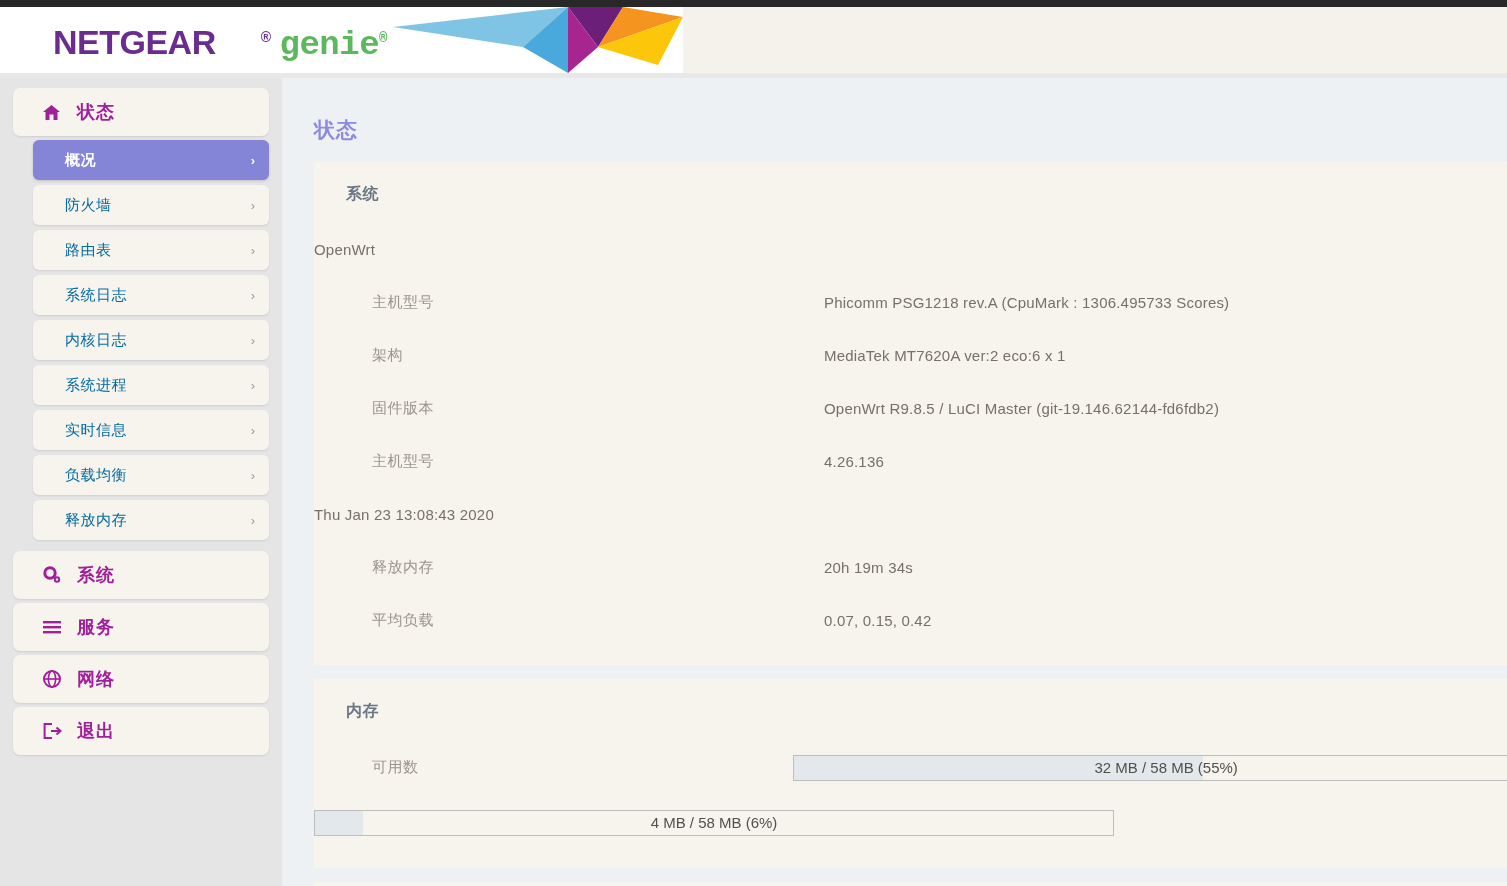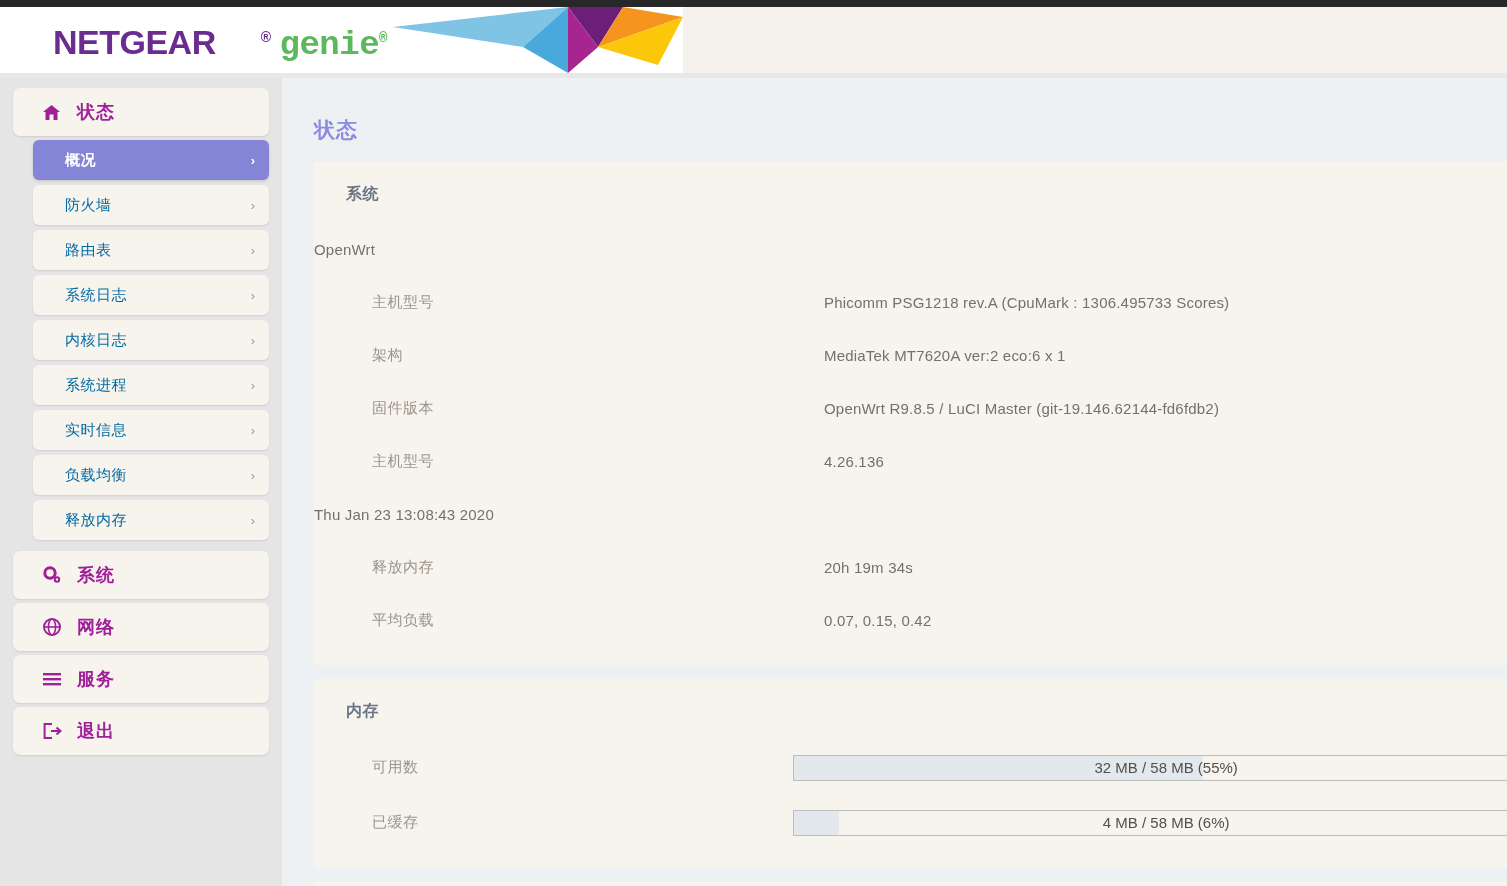--- a/index.html
+++ b/index.html
@@ -216,38 +216,38 @@
       <svg width="18" height="18" viewBox="0 0 18 18">
           <circle cx="7" cy="7" r="5.2" fill="none" stroke="#a0209a" stroke-width="3"></circle>
           <circle cx="14" cy="13.5" r="2.2" fill="none" stroke="#a0209a" stroke-width="2"></circle>
         </svg>
     </span>
     <span class="tx">系统</span>
   </div>
 
   <div class="sec-head">
     <span class="ic">
+      <svg width="18" height="14" viewBox="0 0 18 14">
+          <rect y="1" width="18" height="2.4" fill="#a0209a"></rect>
+          <rect y="6" width="18" height="2.4" fill="#a0209a"></rect>
+          <rect y="11" width="18" height="2.4" fill="#a0209a"></rect>
+        </svg>
+    </span>
+    <span class="tx">服务</span>
+  </div>
+
+  <div class="sec-head">
+    <span class="ic">
       <svg width="18" height="18" viewBox="0 0 18 18">
           <circle cx="9" cy="9" r="8" fill="none" stroke="#a0209a" stroke-width="2"></circle>
           <ellipse cx="9" cy="9" rx="3.6" ry="8" fill="none" stroke="#a0209a" stroke-width="1.6"></ellipse>
           <line x1="1" y1="9" x2="17" y2="9" stroke="#a0209a" stroke-width="1.6"></line>
         </svg>
     </span>
     <span class="tx">网络</span>
-  </div>
-
-  <div class="sec-head">
-    <span class="ic">
-      <svg width="18" height="14" viewBox="0 0 18 14">
-          <rect y="1" width="18" height="2.4" fill="#a0209a"></rect>
-          <rect y="6" width="18" height="2.4" fill="#a0209a"></rect>
-          <rect y="11" width="18" height="2.4" fill="#a0209a"></rect>
-        </svg>
-    </span>
-    <span class="tx">服务</span>
   </div>
 
   <div class="sec-head">
     <span class="ic">
       <svg width="19" height="16" viewBox="0 0 19 16">
           <path d="M9 1H1.6v14H9" fill="none" stroke="#a0209a" stroke-width="2"></path>
           <line x1="8" y1="8" x2="17" y2="8" stroke="#a0209a" stroke-width="2"></line>
           <polyline points="13.5,4.5 17.5,8 13.5,11.5" fill="none" stroke="#a0209a" stroke-width="2"></polyline>
         </svg>
     </span>
@@ -298,21 +298,20 @@
 
     <div class="row bar-row">
       <div class="k">可用数</div>
       <div class="pbar">
         <div class="fill" id="fill0" style="width: 55%;"></div>
         <div class="ptxt">32 MB / 58 MB (55%)</div>
       </div>
     </div>
 
     <div class="row bar-row">
-      <div class="k">已缓存</div>
       <div class="pbar">
         <div class="fill" id="fill1" style="width: 6%;"></div>
         <div class="ptxt">4 MB / 58 MB (6%)</div>
       </div>
     </div>
   </div>
 
   <div class="card">
     
   </div>

